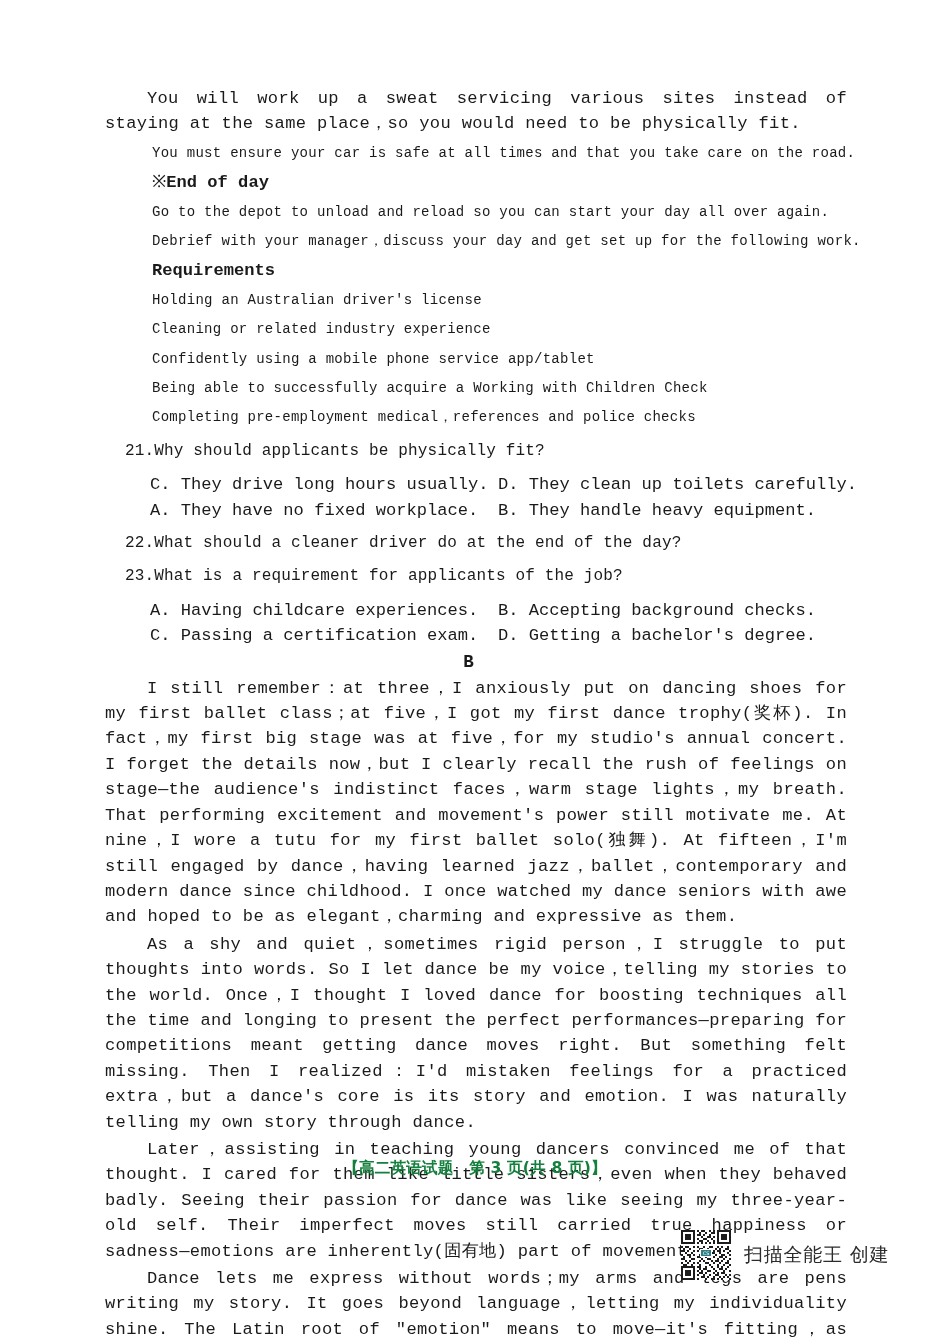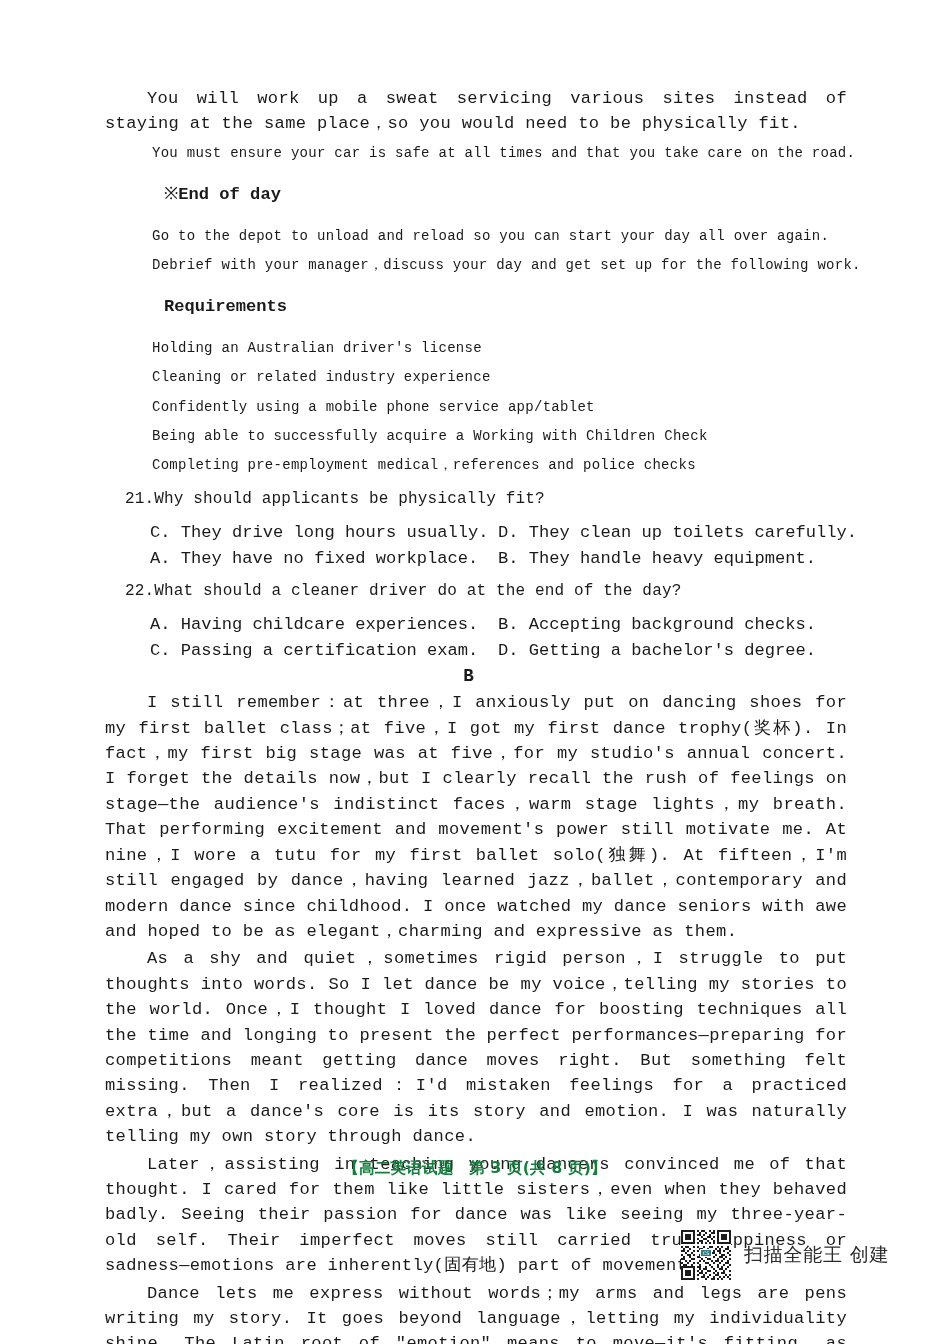--- a/index.html
+++ b/index.html
@@ -47,21 +47,21 @@
     line-height: 25.4px;
     margin: 4px;
     padding-left: 43px;
     white-space: nowrap;
     letter-spacing: 0.02em;
   }
 
   .sec-head {
     font-size: 17.1px;
     line-height: 25.4px;
-    margin: 16px;
+    margin: 4px;
     padding-left: 43px;
     font-weight: bold;
     white-space: nowrap;
   }
   .sec-head .mark { font-weight: normal; }
 
   
   .qblock { margin: 0; }
   .qstem {
     font-size: 16px;
@@ -173,20 +173,21 @@
         <span class="opt-l">A. They have no fixed workplace.</span>
         <span class="opt-r">B. They handle heavy equipment.</span>
       </div>
     </div>
 
     <div class="qblock">
       <p class="qstem"><span class="qnum">22.</span><span>What should a cleaner driver do at the end of the day?</span></p>
     </div>
 
     <div class="qblock">
+      <p class="qstem"><span class="qnum">23.</span><span>What is a requirement for applicants of the job?</span></p>
       <div class="orow">
         <span class="opt-l">A. Having childcare experiences.</span>
         <span class="opt-r">B. Accepting background checks.</span>
       </div>
       <div class="orow">
         <span class="opt-l">C. Passing a certification exam.</span>
         <span class="opt-r">D. Getting a bachelor's degree.</span>
       </div>
     </div>
 

